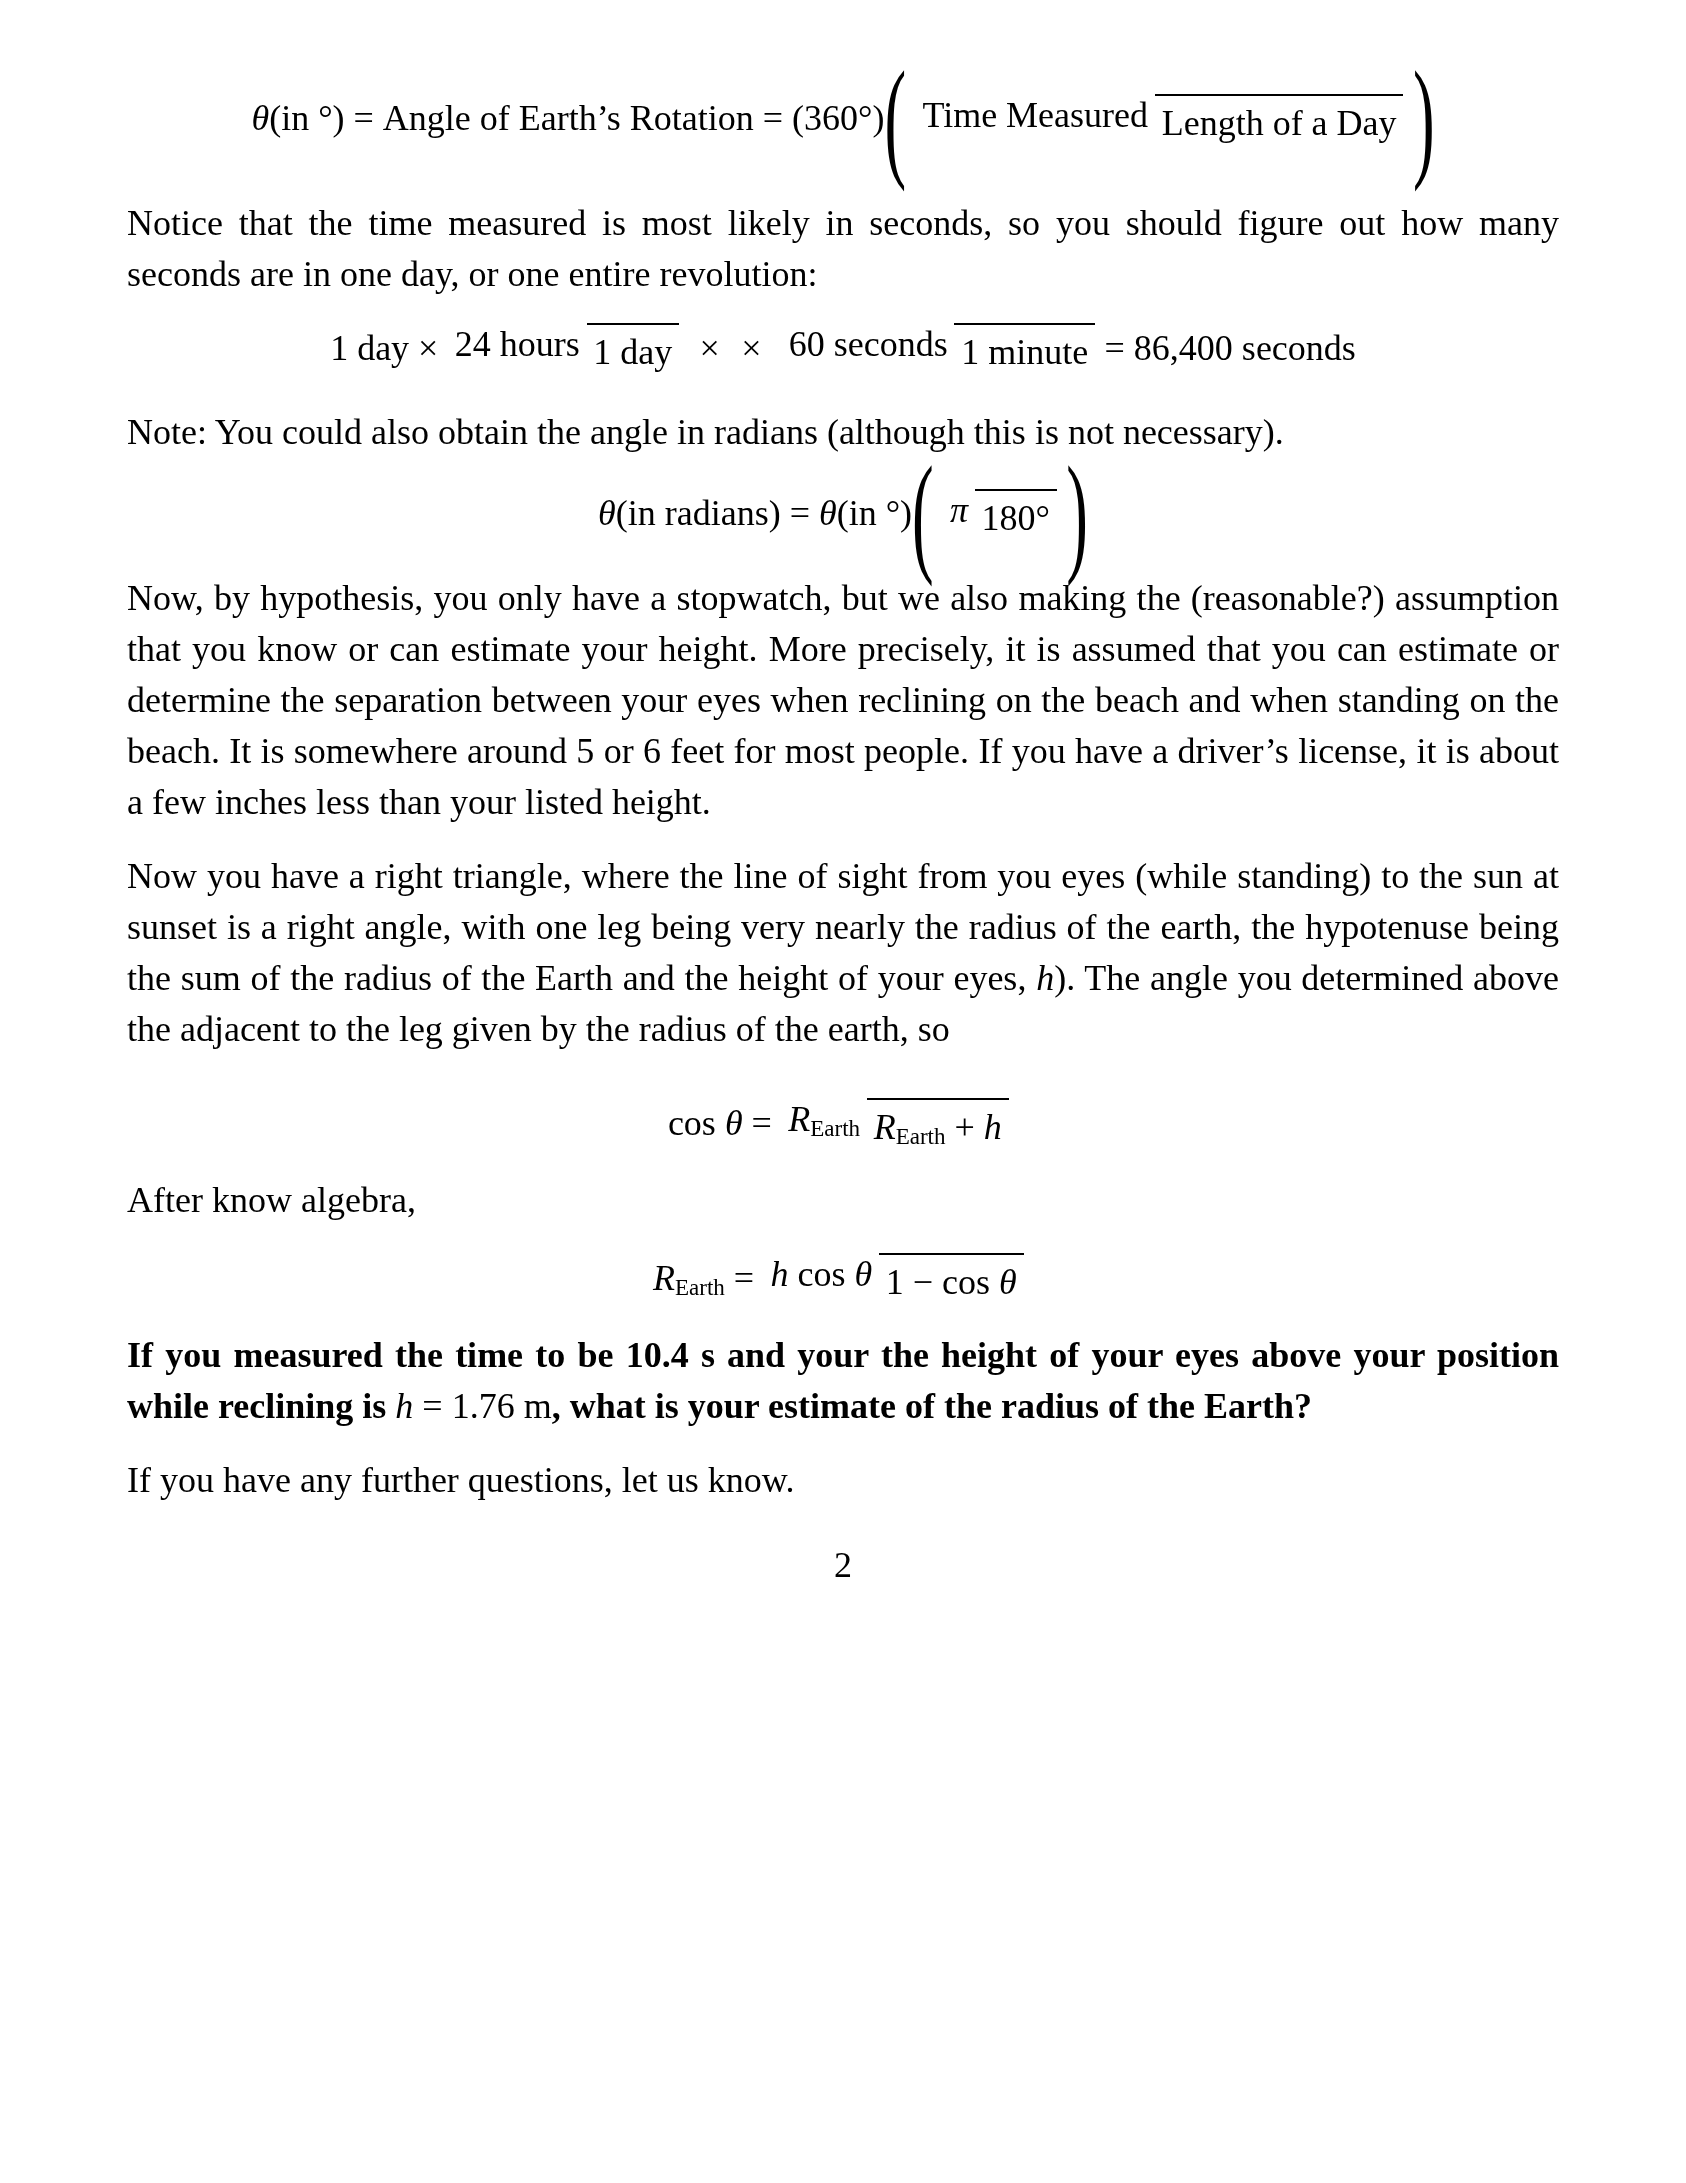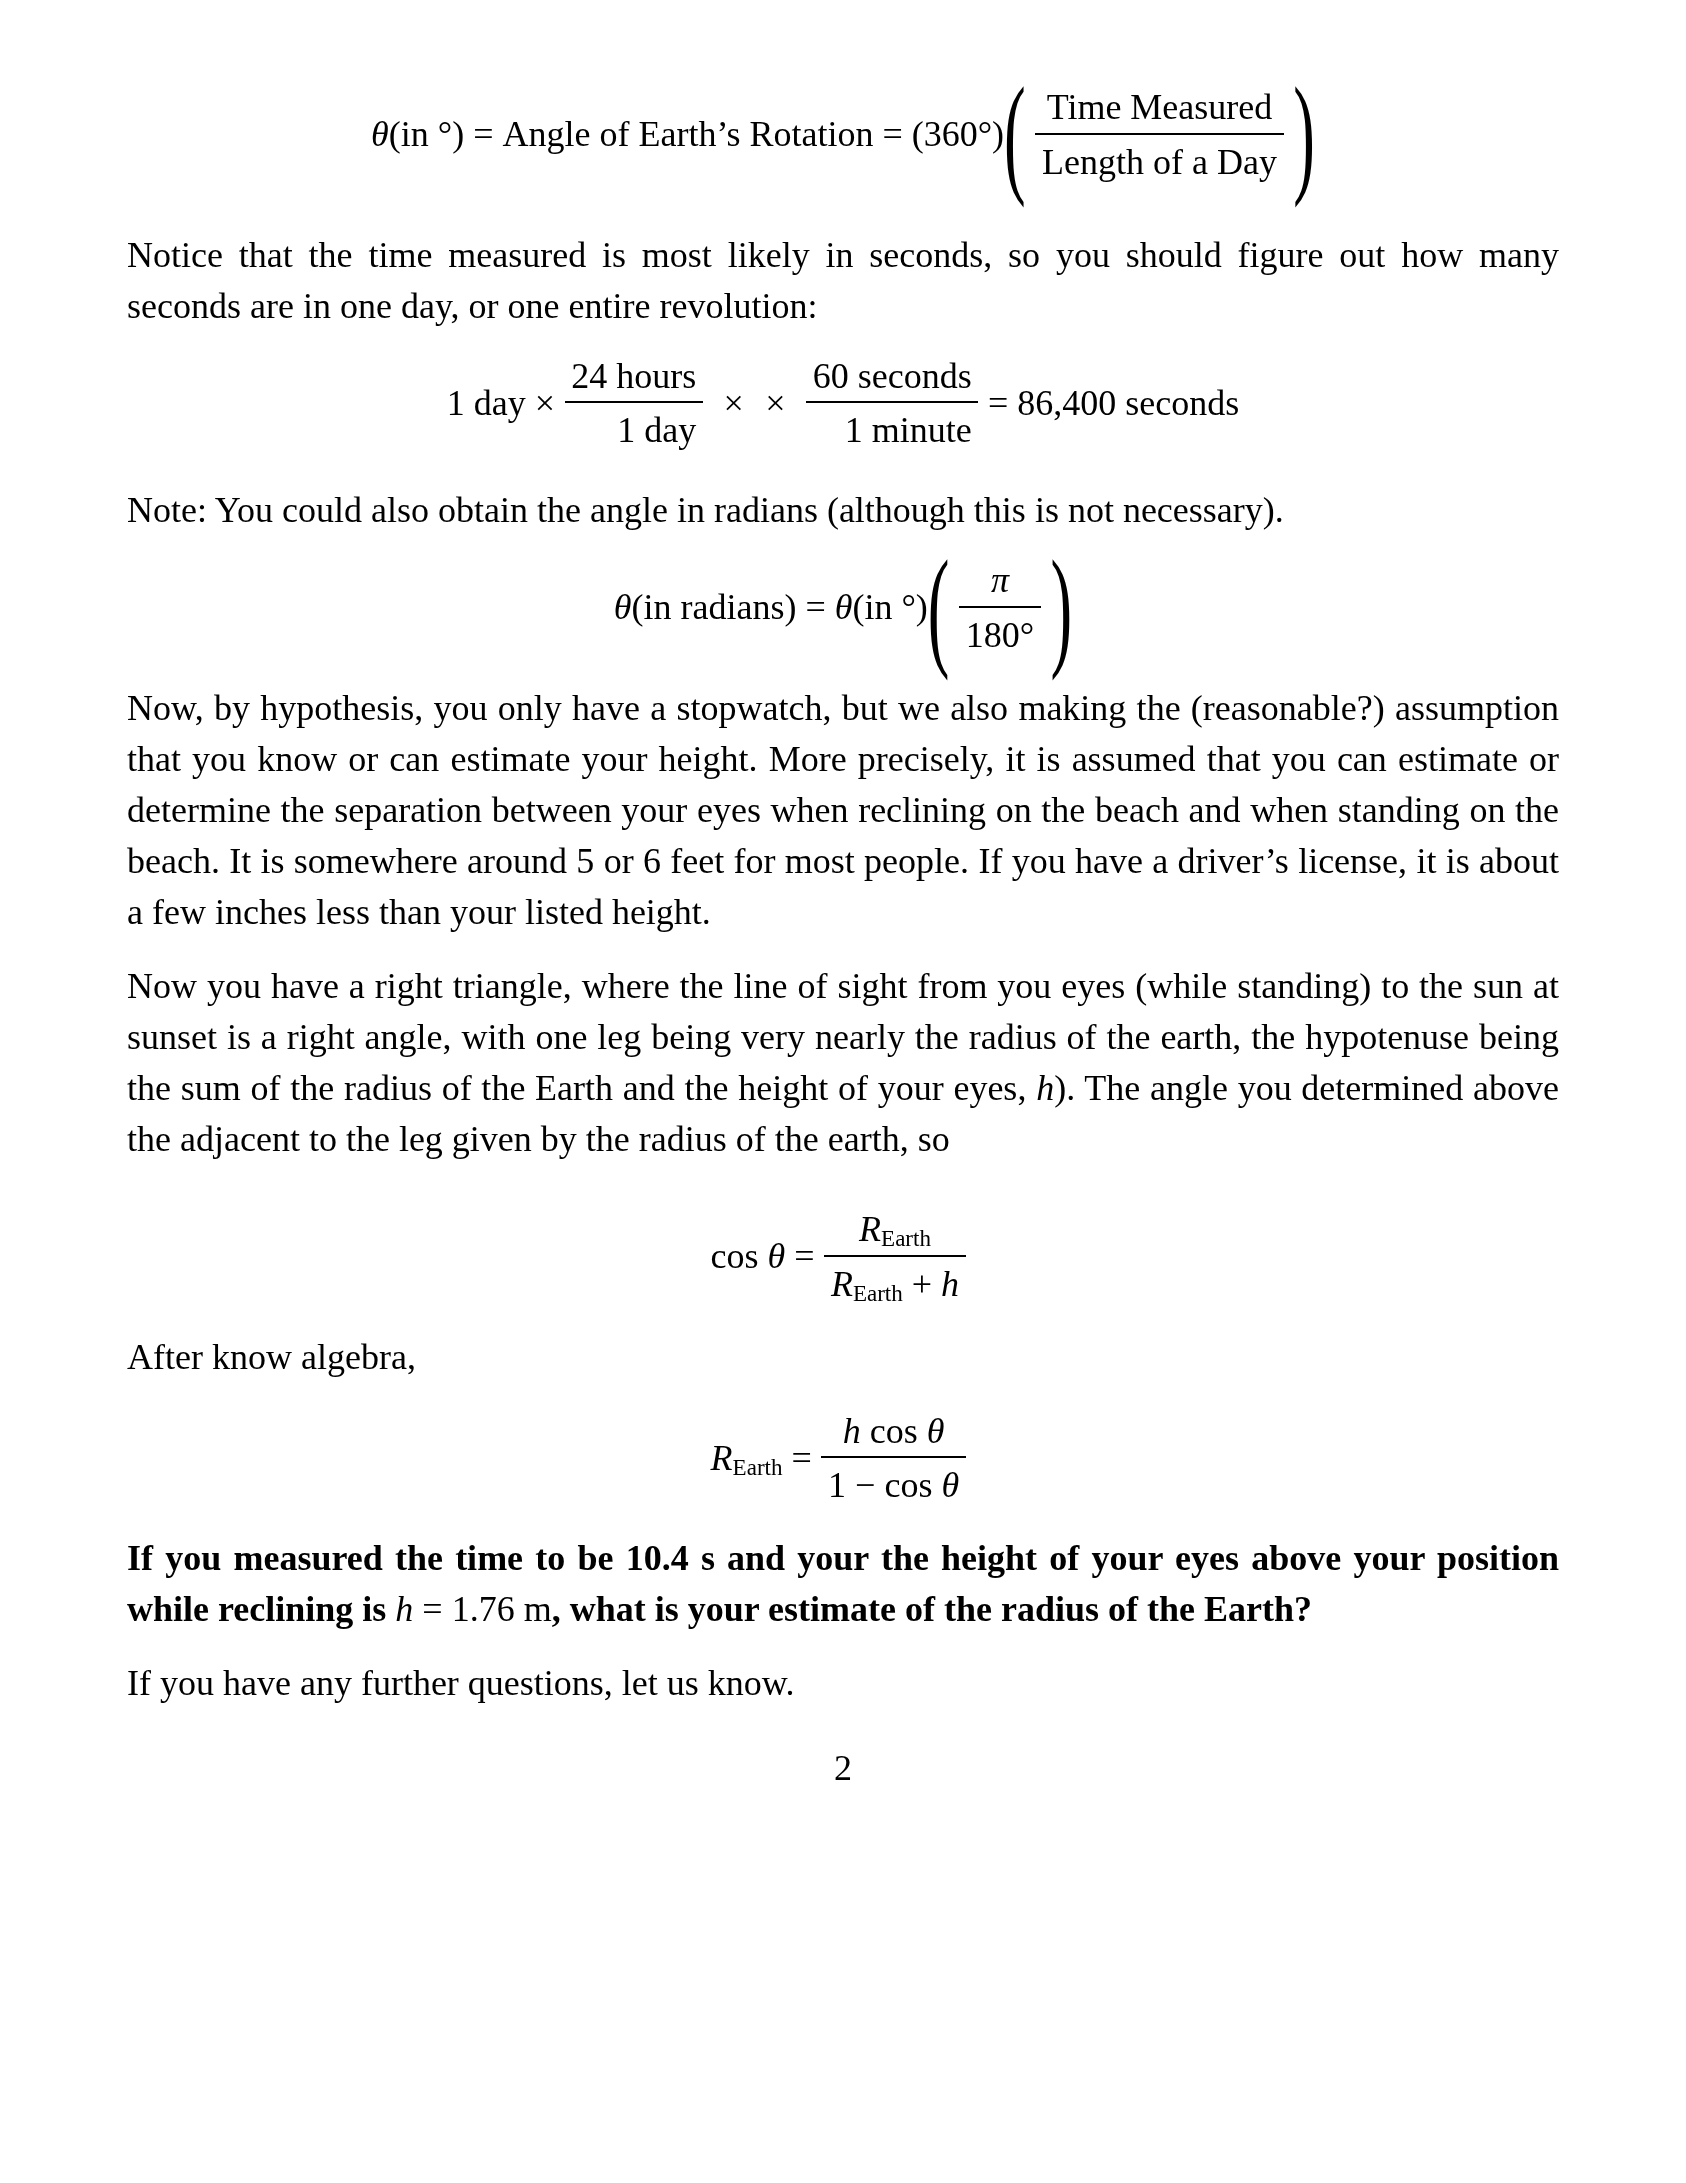--- a/index.html
+++ b/index.html
@@ -28,21 +28,21 @@
   .eq {
     display: flex;
     justify-content: center;
     align-items: center;
     text-align: center;
     line-height: 1.25;
   }
   .eq .tok { white-space: pre; }
   .frac {
     display: inline-flex;
-    flex-direction: column;
+    flex-direction: row;
     align-items: stretch;
     text-align: center;
     margin: 0 9.5px;
     white-space: pre;
   }
   .frac .num { display: block; padding: 0 6.8px 4.7px 6.8px; line-height: 42px; }
   .frac .den { display: block; border-top: 2px solid #000; padding: 6px 6.8px 0 6.8px; line-height: 42px; text-align: right; }
   .bigp {
     display: inline-block;
     font-size: 65px;

